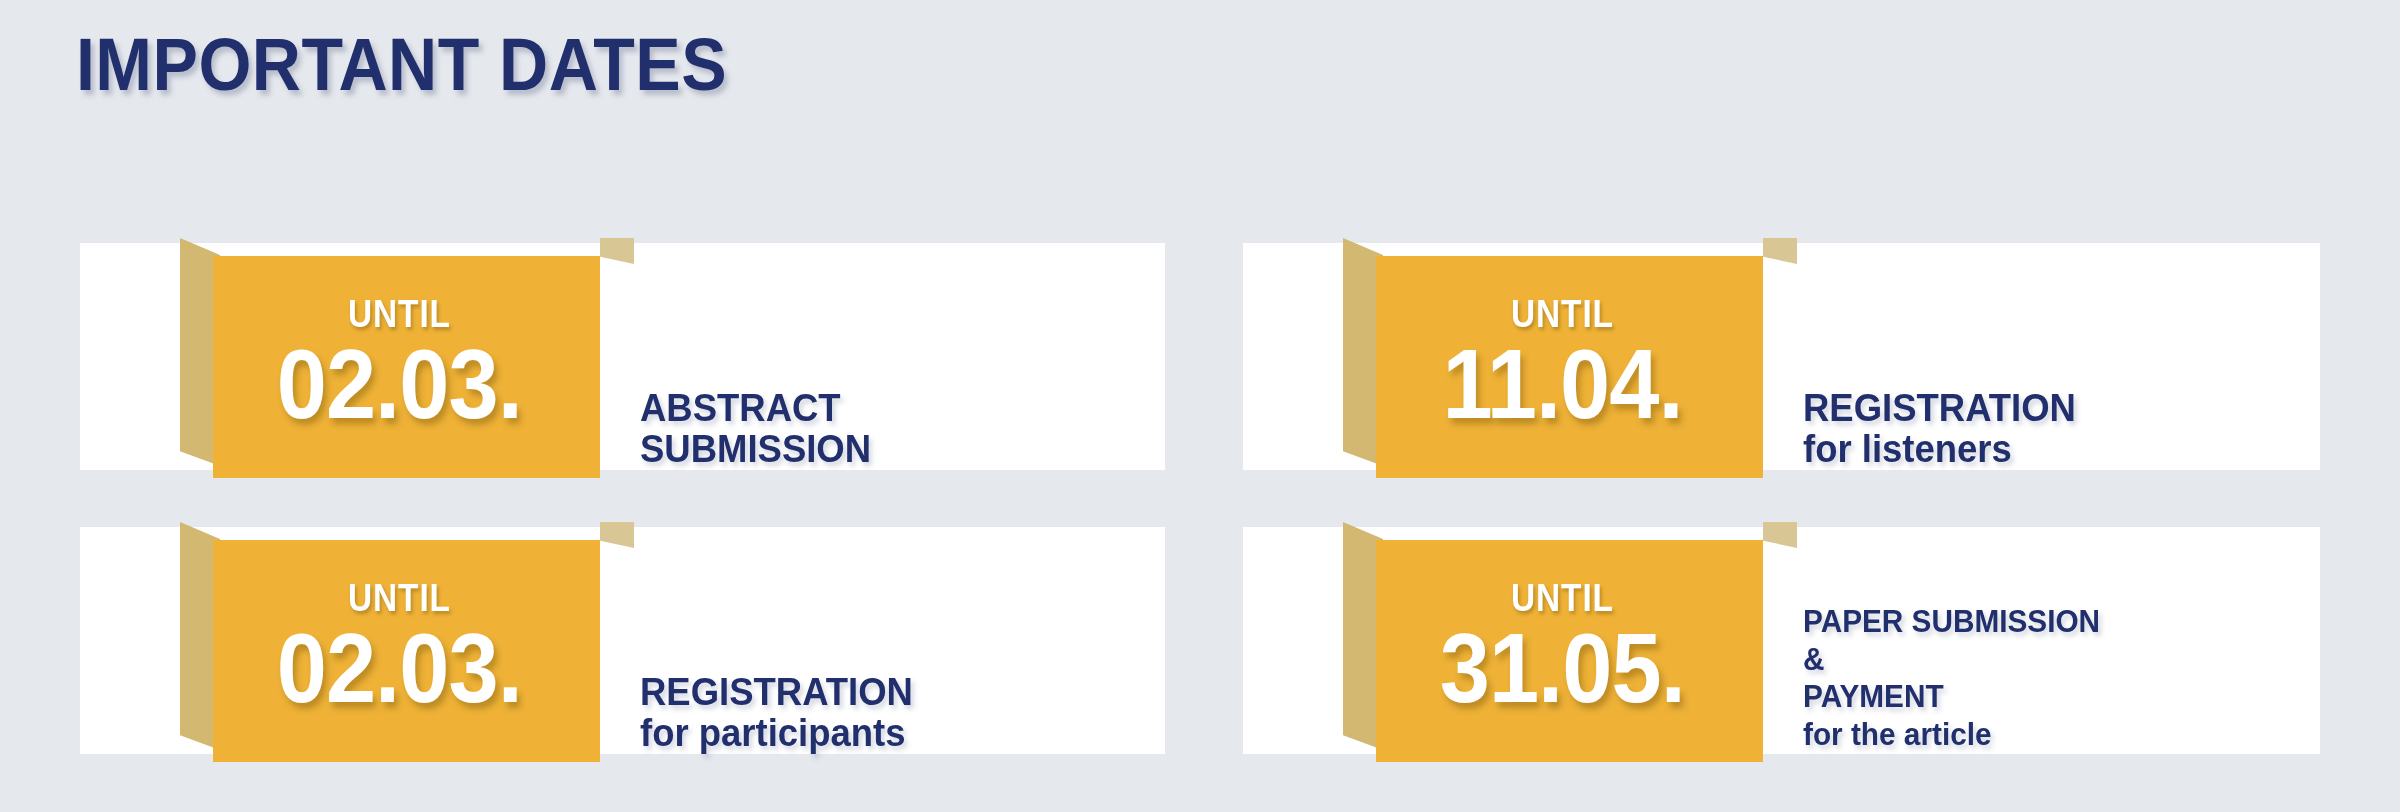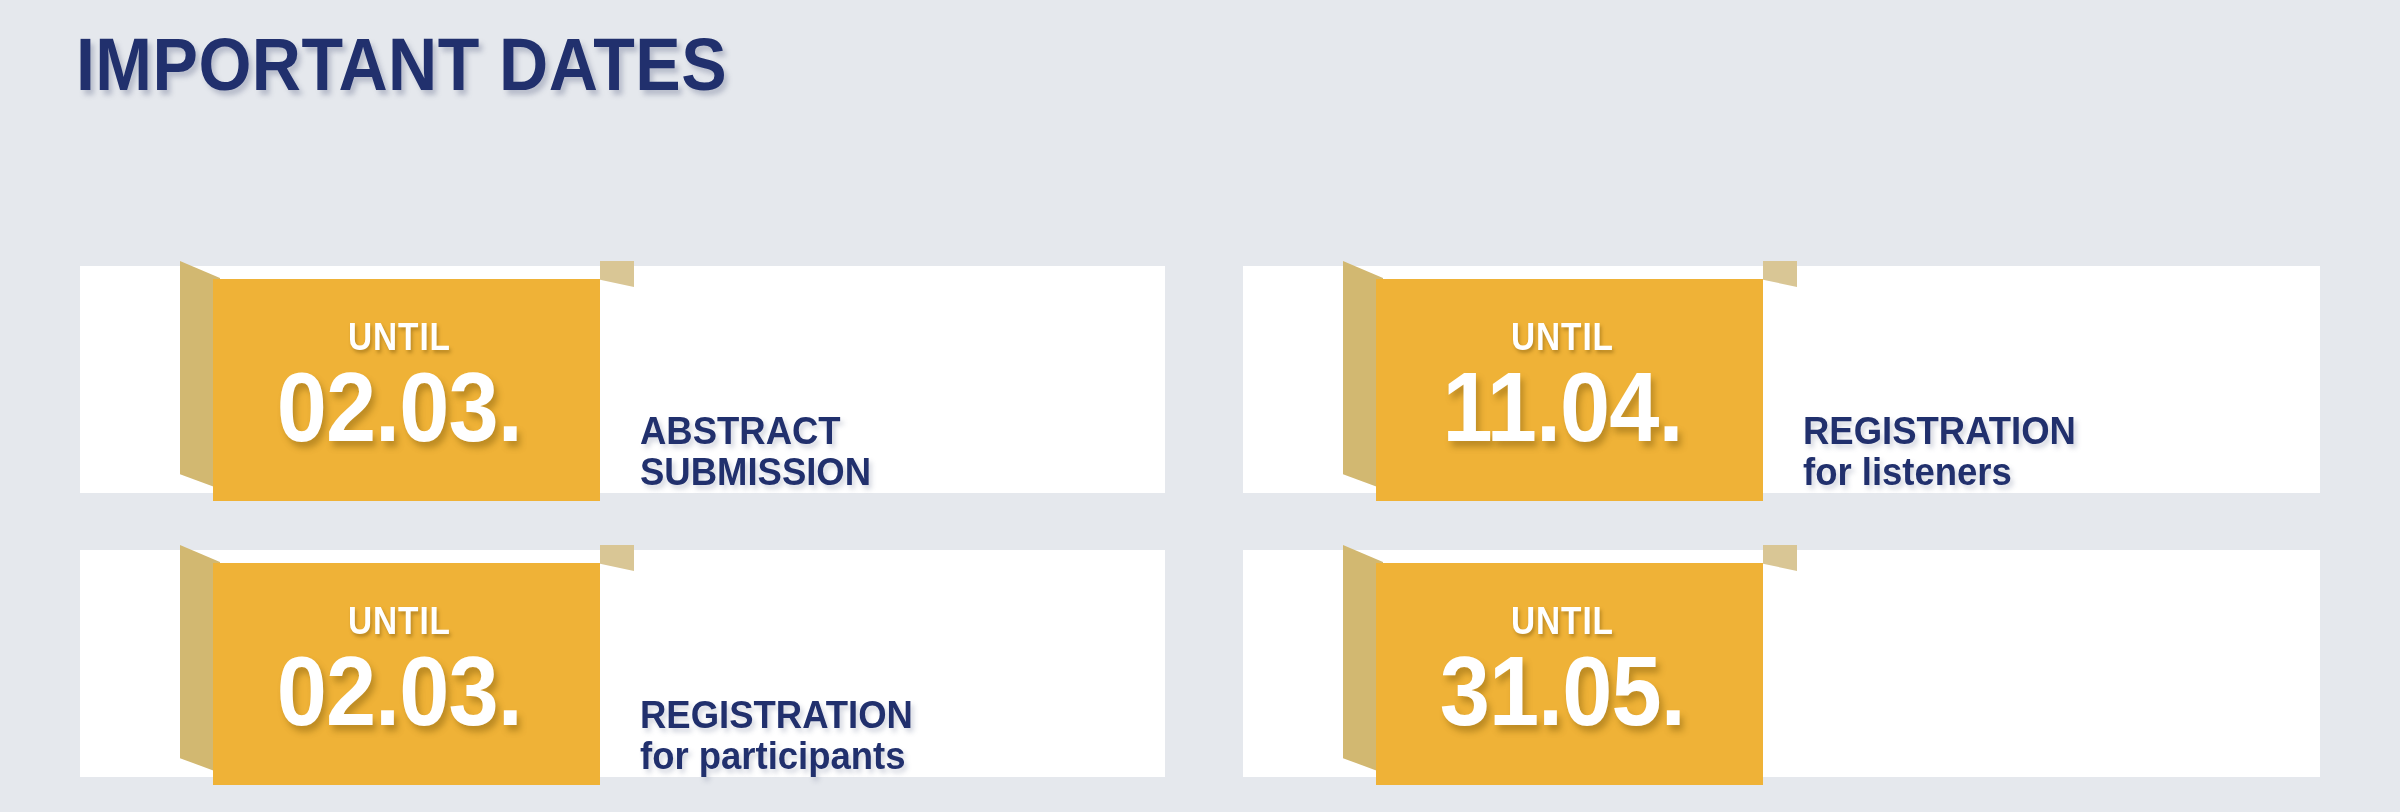--- a/index.html
+++ b/index.html
@@ -39,21 +39,20 @@
     position: absolute;
     left: 0;
     top: 0;
     width: 2400px;
     height: 812px;
   }
 
   .card {
     position: absolute;
     height: 227px;
-    margin-top: 23px;
   }
 
   .card-surface {
     position: absolute;
     left: 0;
     top: 0;
     width: 100%;
     height: 227px;
     background: #ffffff;
   }
@@ -258,15 +257,21 @@
     <div class="ribbon">
       <div class="ribbon-fold-left"></div>
       <div class="ribbon-fold-right"></div>
       <div class="ribbon-face"></div>
       <div class="ribbon-text">
         <div class="ribbon-until">UNTIL</div>
         <div class="ribbon-date">31.05.</div>
       </div>
     </div>
 
+    <div class="card-label multiline">
+      <div class="label-line upper">PAPER SUBMISSION</div>
+      <div class="label-line upper">&amp;</div>
+      <div class="label-line upper">PAYMENT</div>
+      <div class="label-line lower">for the article</div>
+    </div>
   </div>
 
 </div>
 
 </body></html>

